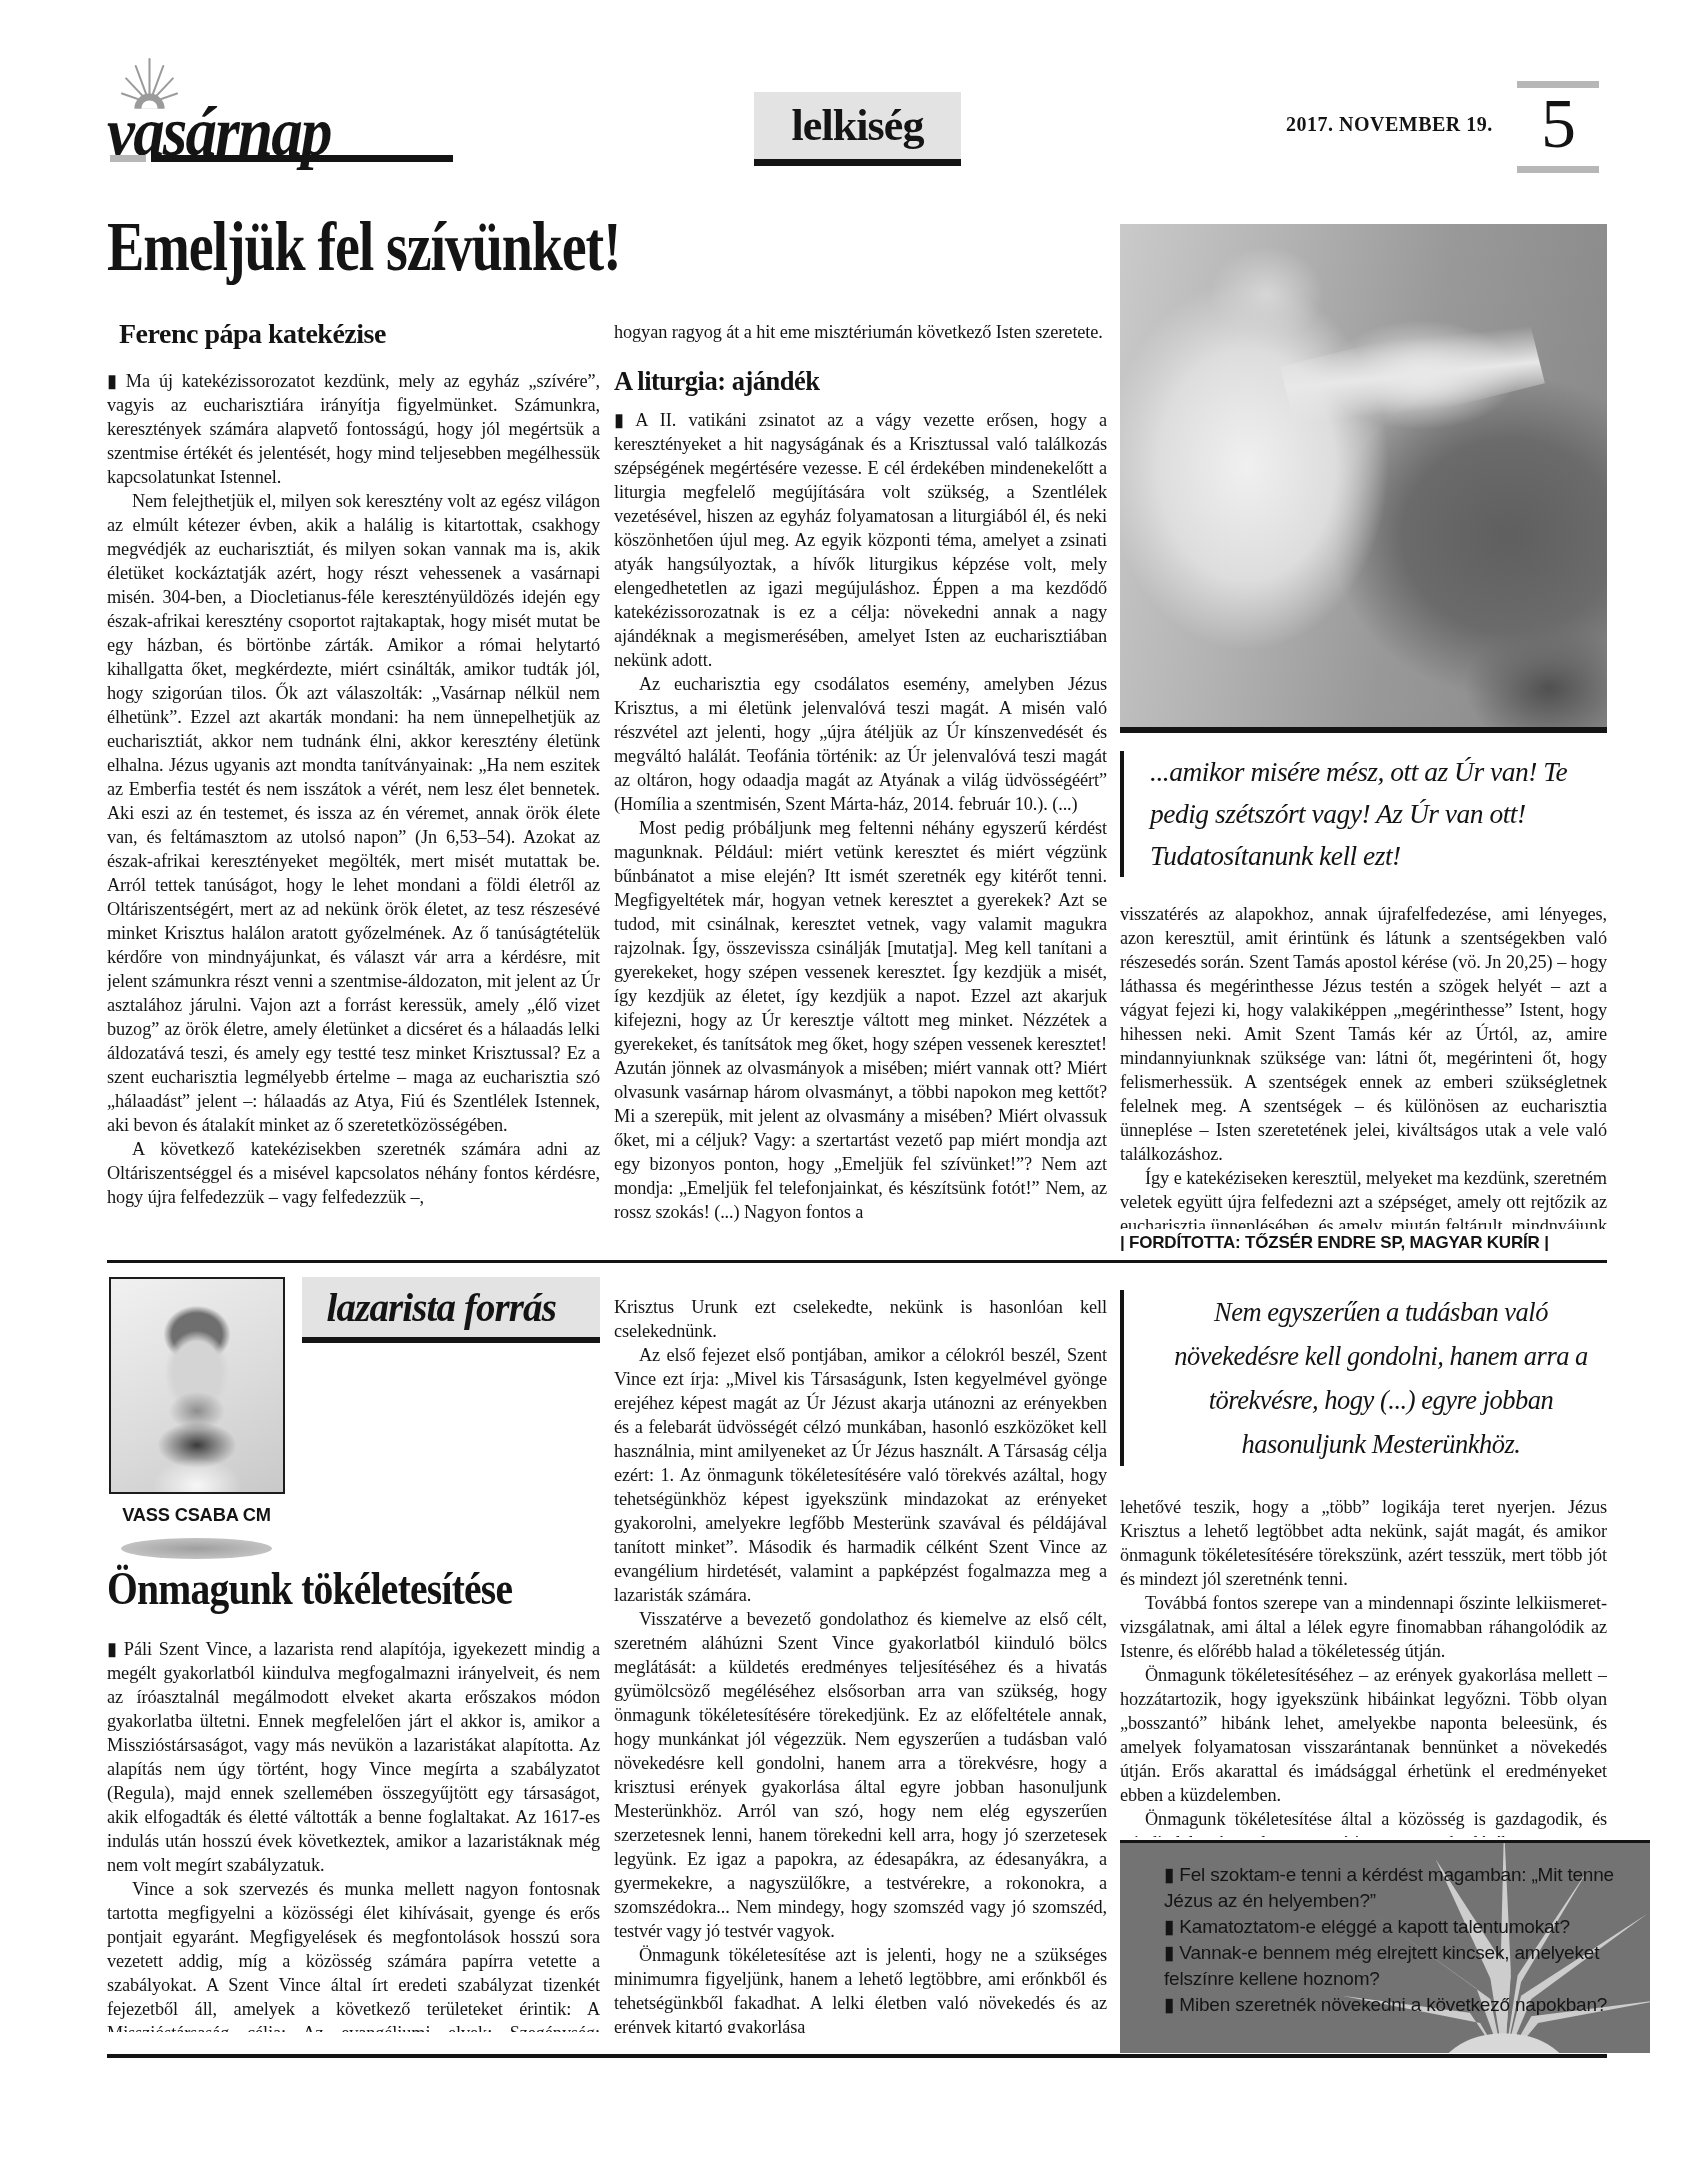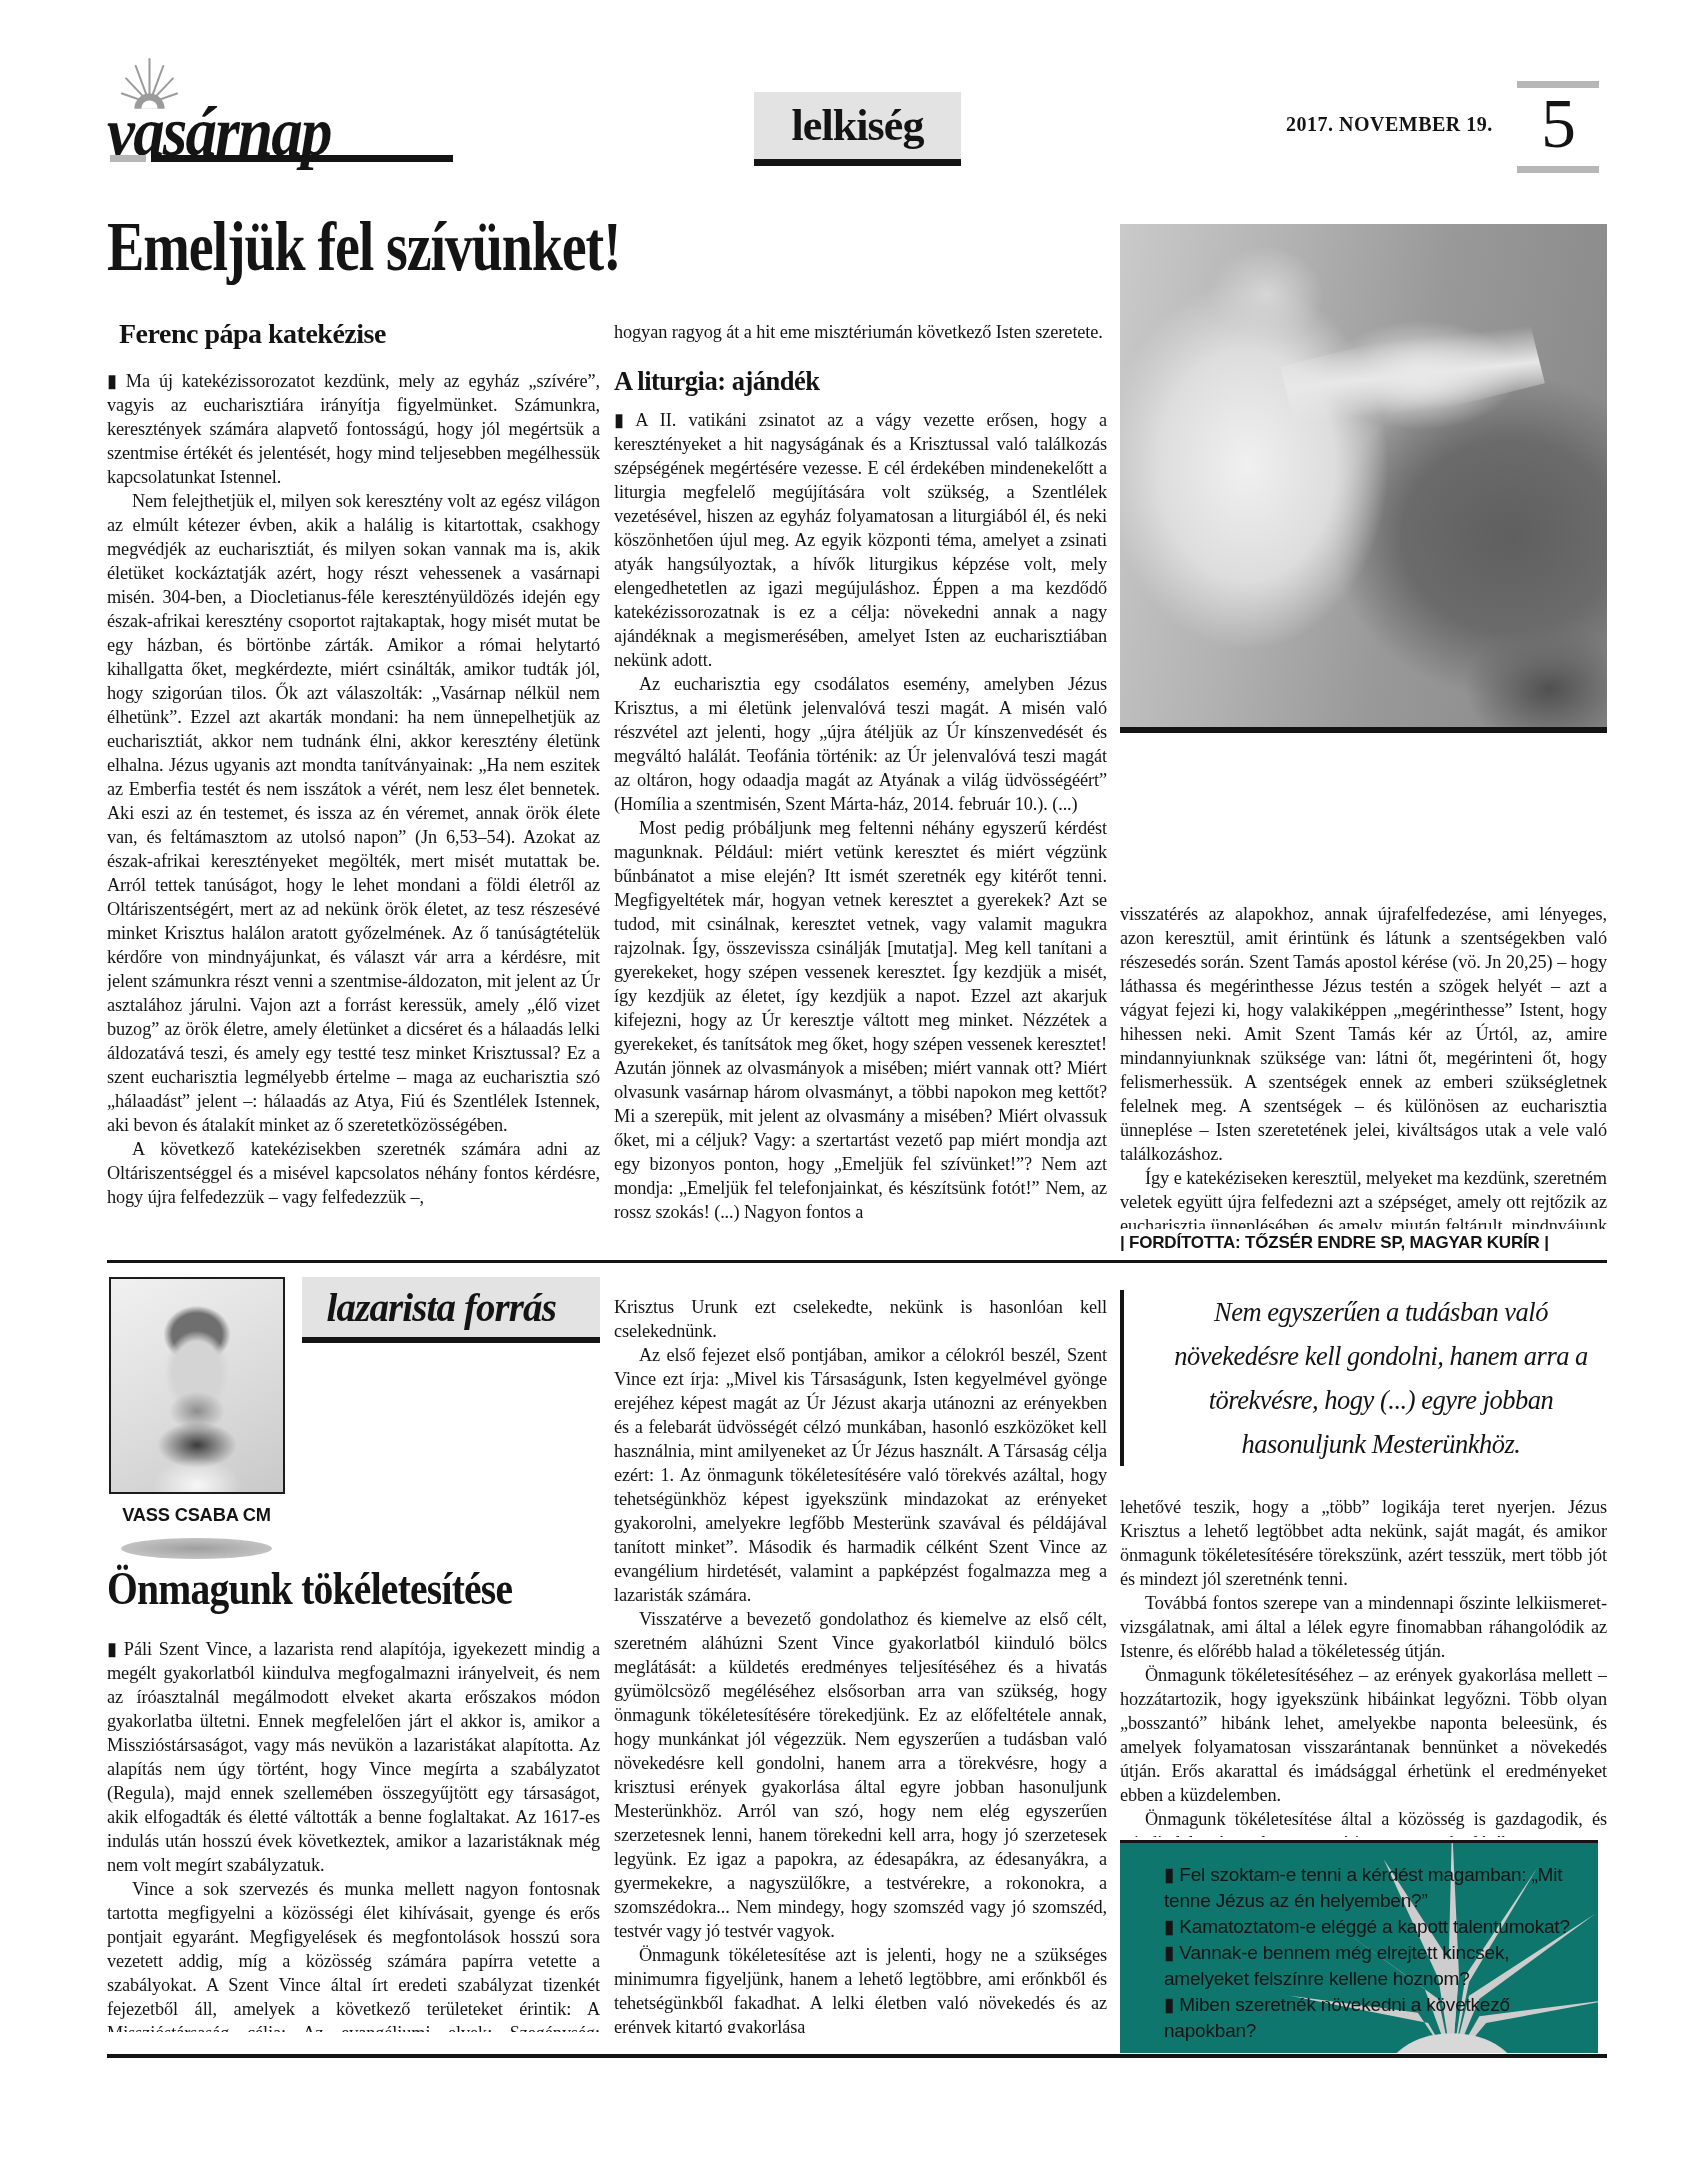--- a/index.html
+++ b/index.html
@@ -84,21 +84,21 @@
   .a2-headline{margin-top:26px;font-weight:bold;font-size:46px;line-height:49px;letter-spacing:-0.9px;}
   .a2-headline .cond{display:inline-block;transform:scaleX(0.86);transform-origin:left top;}
   .a2col1 .bodytext{margin-top:24px;}
 
   .a2col2{position:absolute;left:614px;top:1295px;width:493px;height:738px;overflow:hidden;}
 
   .pullquote2{position:absolute;left:1120px;top:1290px;width:462px;border-left:4.6px solid #141414;
               padding-left:26px;font-style:italic;font-size:26.5px;line-height:44px;letter-spacing:-0.5px;text-align:center;}
   .a2col3text{position:absolute;left:1120px;top:1495px;width:487px;height:342px;overflow:hidden;}
 
-  .qbox{position:absolute;left:1120px;top:1840px;width:478px;height:210px;background:#0f766e;
+  .qbox{position:absolute;left:1120px;top:1840px;width:530px;height:210px;background:#737373;
         border-top:3.2px solid #141414;overflow:hidden;}
   .qbox svg{position:absolute;right:-27.5px;top:-18.3px;}
   .qlist{position:relative;margin:0;padding:19px 18.3px 0 44px;list-style:none;
          font-family:"Liberation Sans",sans-serif;font-size:19px;line-height:26px;letter-spacing:-0.2px;}
   .qlist li{margin:0;}
 
   .rule-bottom{position:absolute;left:107px;top:2054px;width:1500px;height:3.7px;background:#141414;}
 </style>
 </head>
 <body>
@@ -152,20 +152,21 @@
   <div class="a1col2 bodytext">
     <p>hogyan ragyog át a hit eme misztériumán következő Isten szeretete.</p>
     <h2>A liturgia: ajándék</h2>
     <p>▮ A II. vatikáni zsinatot az a vágy vezette erősen, hogy a keresztényeket a hit nagyságának és a Krisztussal való találkozás szépségének megértésére vezesse. E cél érdekében mindenekelőtt a liturgia megfelelő megújítására volt szükség, a Szentlélek vezetésével, hiszen az egyház folyamatosan a liturgiából él, és neki köszönhetően újul meg. Az egyik központi téma, amelyet a zsinati atyák hangsúlyoztak, a hívők liturgikus képzése volt, mely elengedhetetlen az igazi megújuláshoz. Éppen a ma kezdődő katekézissorozatnak is ez a célja: növekedni annak a nagy ajándéknak a megismerésében, amelyet Isten az eucharisztiában nekünk adott.</p>
     <p class="ind">Az eucharisztia egy csodálatos esemény, amelyben Jézus Krisztus, a mi életünk jelenvalóvá teszi magát. A misén való részvétel azt jelenti, hogy „újra átéljük az Úr kínszenvedését és megváltó halálát. Teofánia történik: az Úr jelenvalóvá teszi magát az oltáron, hogy odaadja magát az Atyának a világ üdvösségéért” (Homília a szentmisén, Szent Márta-ház, 2014. február 10.). (...)</p>
     <p class="ind">Most pedig próbáljunk meg feltenni néhány egyszerű kérdést magunknak. Például: miért vetünk keresztet és miért végzünk bűnbánatot a mise elején? Itt ismét szeretnék egy kitérőt tenni. Megfigyeltétek már, hogyan vetnek keresztet a gyerekek? Azt se tudod, mit csinálnak, keresztet vetnek, vagy valamit magukra rajzolnak. Így, összevissza csinálják [mutatja]. Meg kell tanítani a gyerekeket, hogy szépen vessenek keresztet. Így kezdjük a misét, így kezdjük az életet, így kezdjük a napot. Ezzel azt akarjuk kifejezni, hogy az Úr keresztje váltott meg minket. Nézzétek a gyerekeket, és tanítsátok meg őket, hogy szépen vessenek keresztet! Azután jönnek az olvasmányok a misében; miért vannak ott? Miért olvasunk vasárnap három olvasmányt, a többi napokon meg kettőt? Mi a szerepük, mit jelent az olvasmány a misében? Miért olvassuk őket, mi a céljuk? Vagy: a szertartást vezető pap miért mondja azt egy bizonyos ponton, hogy „Emeljük fel szívünket!”? Nem azt mondja: „Emeljük fel telefonjainkat, és készítsünk fotót!” Nem, az rossz szokás!  (...) Nagyon fontos a</p>
   </div>
 
   <div class="photo-pope"></div>
 
+  <div class="pullquote1">...amikor misére mész, ott az Úr van! Te pedig szétszórt vagy! Az Úr van ott! Tudatosítanunk kell ezt!</div>
 
   <div class="a1col3text bodytext">
     <p>visszatérés az alapokhoz, annak újrafelfedezése, ami lényeges, azon keresztül, amit érintünk és látunk a szentségekben való részesedés során. Szent Tamás apostol kérése (vö. Jn 20,25) – hogy láthassa és megérinthesse Jézus testén a szögek helyét – azt a vágyat fejezi ki, hogy valakiképpen „megérinthesse” Istent, hogy hihessen neki. Amit Szent Tamás kér az Úrtól, az, amire mindannyiunknak szüksége van: látni őt, megérinteni őt, hogy felismerhessük. A szentségek ennek az emberi szükségletnek felelnek meg. A szentségek – és különösen az eucharisztia ünneplése – Isten szeretetének jelei, kiváltságos utak a vele való találkozáshoz.</p>
     <p class="ind">Így e katekéziseken keresztül, melyeket ma kezdünk, szeretném veletek együtt újra felfedezni azt a szépséget, amely ott rejtőzik az eucharisztia ünneplésében, és amely, miután feltárult, mindnyájunk életének teljes értelmet ad.</p>
   </div>
 
   <div class="credit">| FORDÍTOTTA: TŐZSÉR ENDRE SP, MAGYAR KURÍR |</div>
 
   <div class="rule-mid"></div>
 

